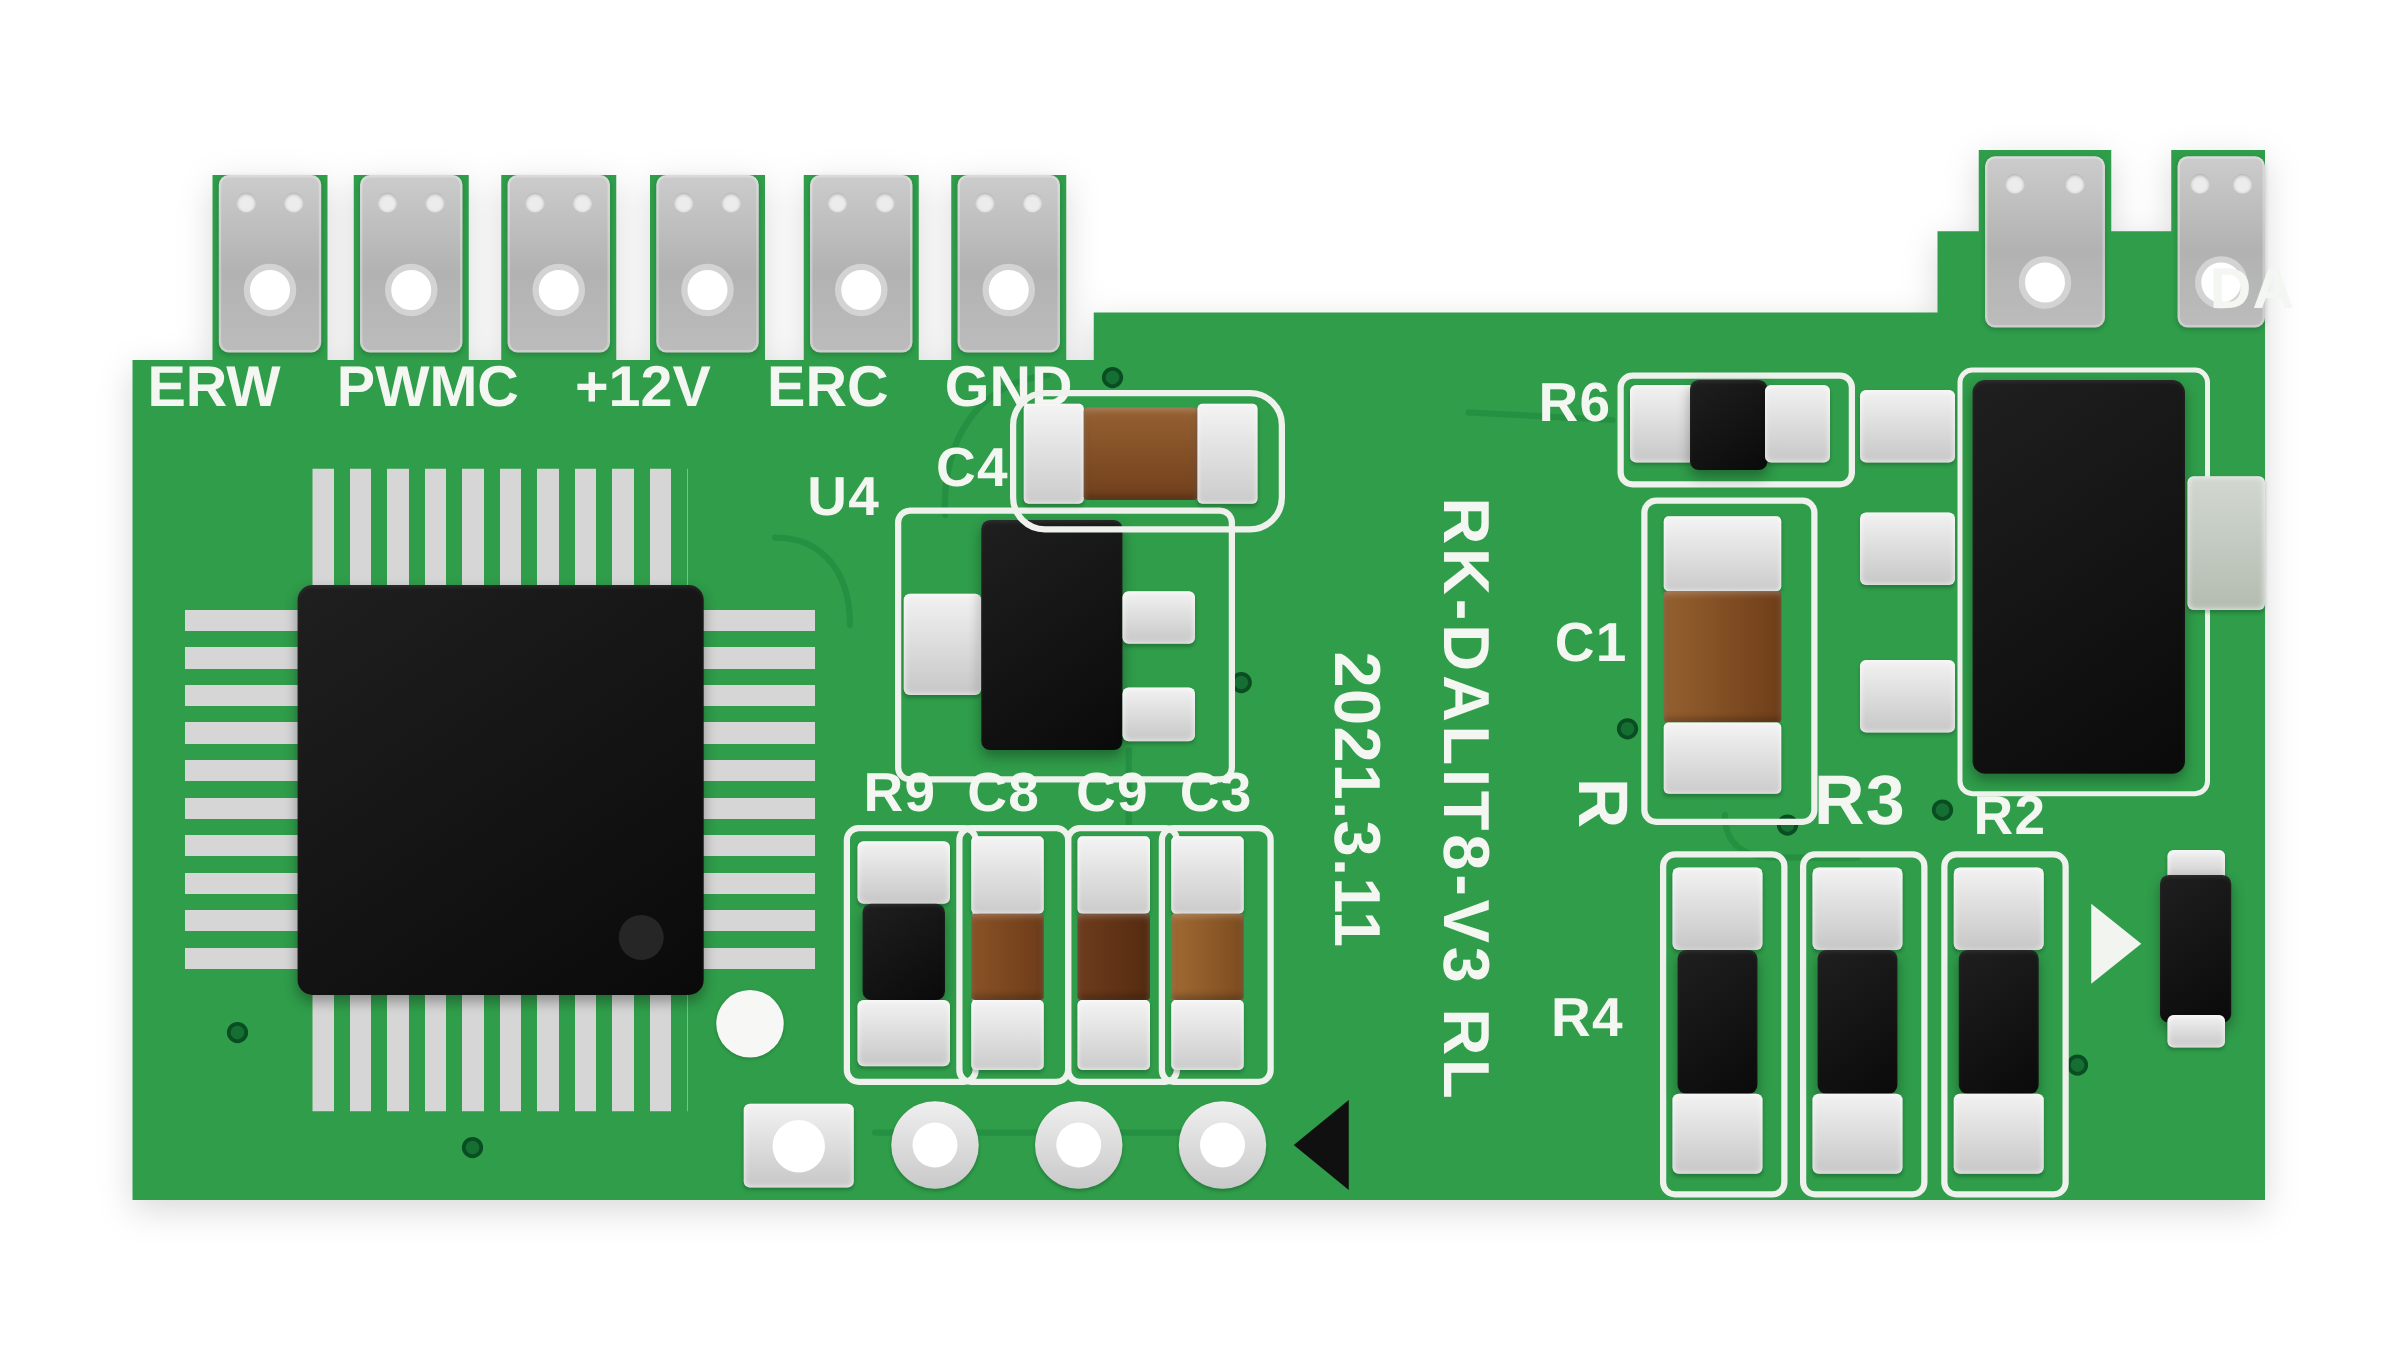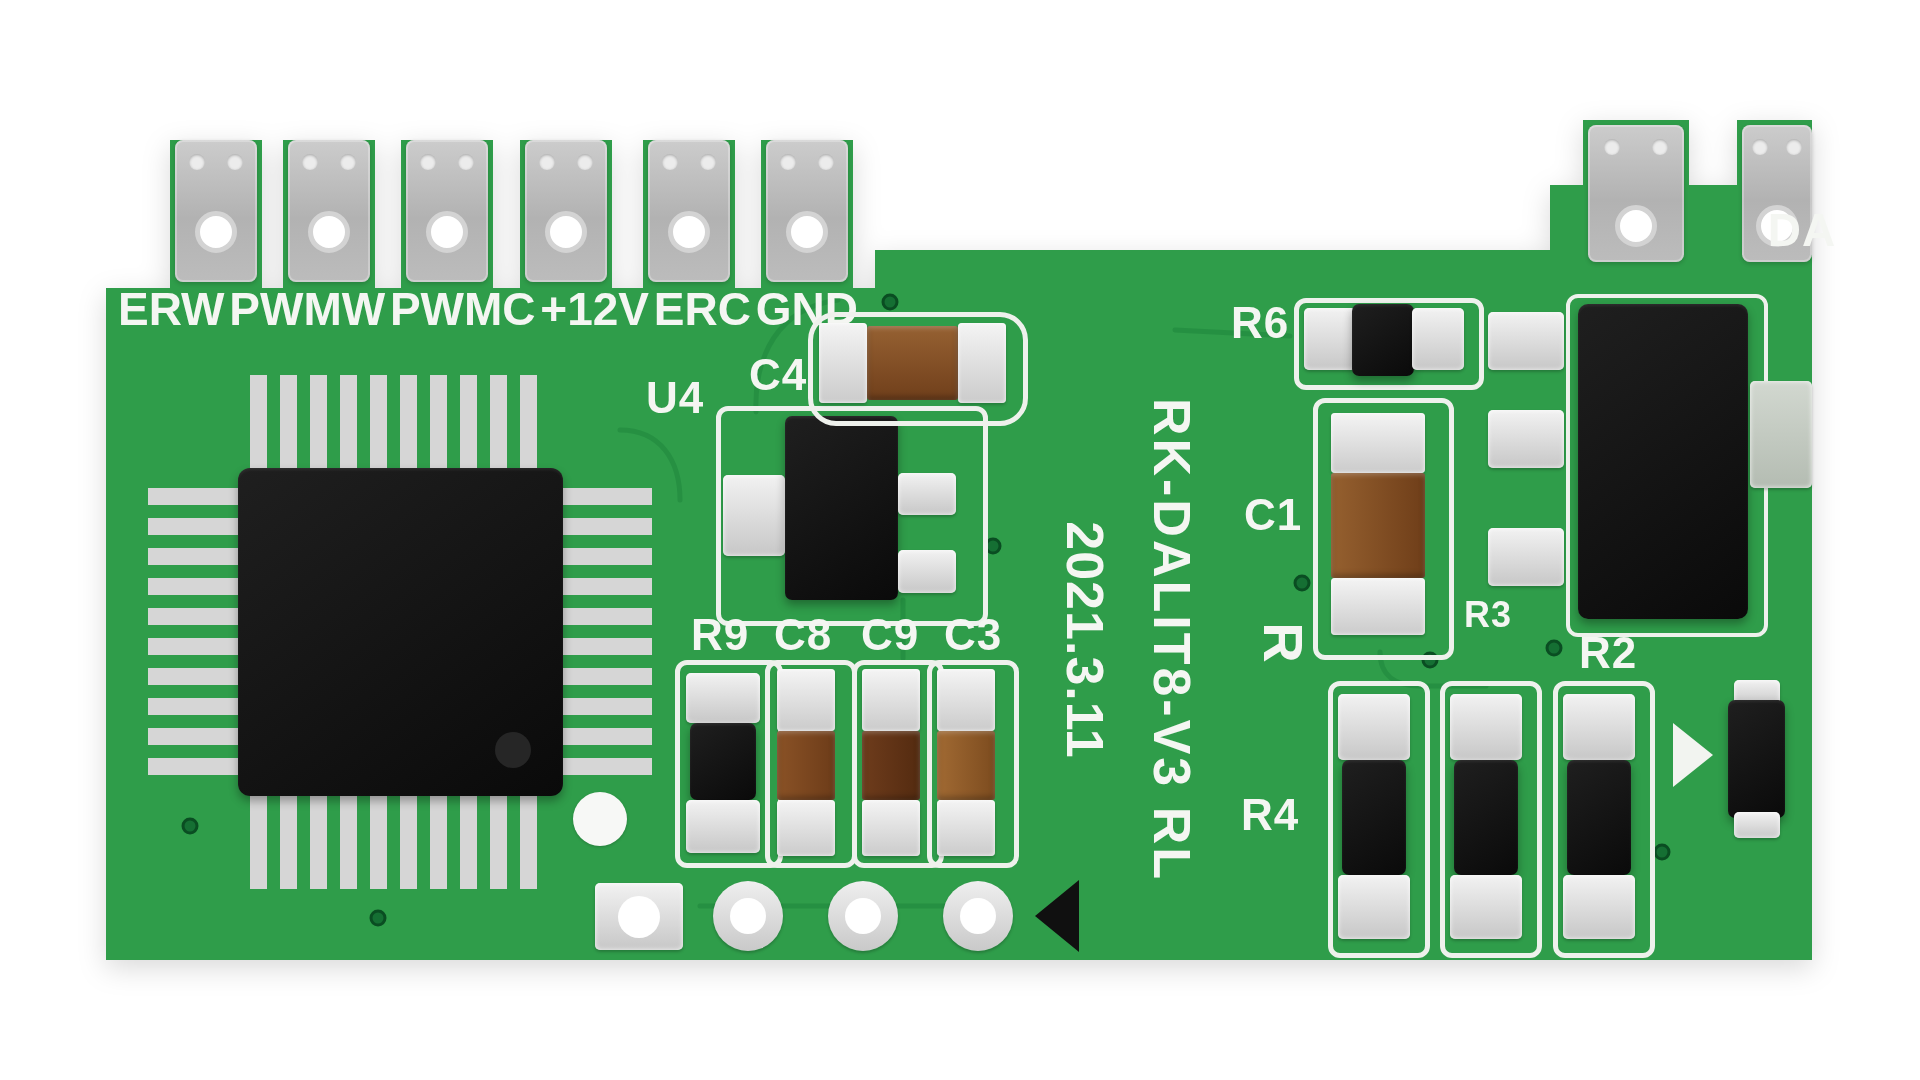--- a/index.html
+++ b/index.html
@@ -145,21 +145,20 @@
     <span class="hole" style="top:80px"></span>
   </div>
   <div class="terminal" style="left:1742px;top:125px;width:70px;height:137px">
     <span class="dot" style="left:10px"></span>
     <span class="dot" style="right:10px"></span>
     <span class="hole" style="top:80px"></span>
   </div>
 
   <div style="position:absolute;left:118px;top:282px;width:740px;display:flex;justify-content:space-between;color:#f4f6f2;font-weight:700;font-size:46px">
     <span>ERW</span>
-    <span>PWMW</span>
     <span>PWMC</span>
     <span>+12V</span>
     <span>ERC</span>
     <span>GND</span>
   </div>
   <div class="silk" style="left:1802px;top:230px;font-size:46px">DA</div>
 
   <div class="pin-row-h" style="left:250px;top:375px;width:300px;height:96px"></div>
   <div class="pin-row-h" style="left:250px;top:793px;width:300px;height:96px"></div>
   <div class="pin-row-v" style="left:148px;top:488px;width:92px;height:290px"></div>
@@ -222,21 +221,21 @@
   <div class="chip-black" style="left:1578px;top:304px;width:170px;height:315px;border-radius:10px"></div>
   <div class="pad" style="left:1750px;top:381px;width:62px;height:107px;background:linear-gradient(180deg,#d2d8d0,#b4bcb2)"></div>
 
   <div class="silk" style="left:1273px;top:515px;font-size:44px">C1</div>
   <div class="silk vert" style="left:1283px;top:643px;font-size:56px">R</div>
   <div class="outline" style="left:1313px;top:398px;width:131px;height:252px"></div>
   <div class="cap-end" style="left:1331px;top:413px;width:94px;height:60px"></div>
   <div class="cap-body" style="left:1331px;top:473px;width:94px;height:105px;background:linear-gradient(90deg,#95602f,#6f3e19)"></div>
   <div class="cap-end" style="left:1331px;top:578px;width:94px;height:57px"></div>
 
-  <div class="silk" style="left:1488px;top:615px;font-size:36px">R3</div>
+  <div class="silk" style="left:1488px;top:640px;font-size:56px">R3</div>
   <div class="silk" style="left:1608px;top:653px;font-size:44px">R2</div>
   <div class="silk" style="left:1270px;top:815px;font-size:44px">R4</div>
 
   <div class="outline" style="left:1328px;top:681px;width:92px;height:267px"></div>
   <div class="pad" style="left:1338px;top:694px;width:72px;height:66px"></div>
   <div class="chip-black" style="left:1342px;top:760px;width:64px;height:115px"></div>
   <div class="pad" style="left:1338px;top:875px;width:72px;height:64px"></div>
 
   <div class="outline" style="left:1440px;top:681px;width:92px;height:267px"></div>
   <div class="pad" style="left:1450px;top:694px;width:72px;height:66px"></div>

